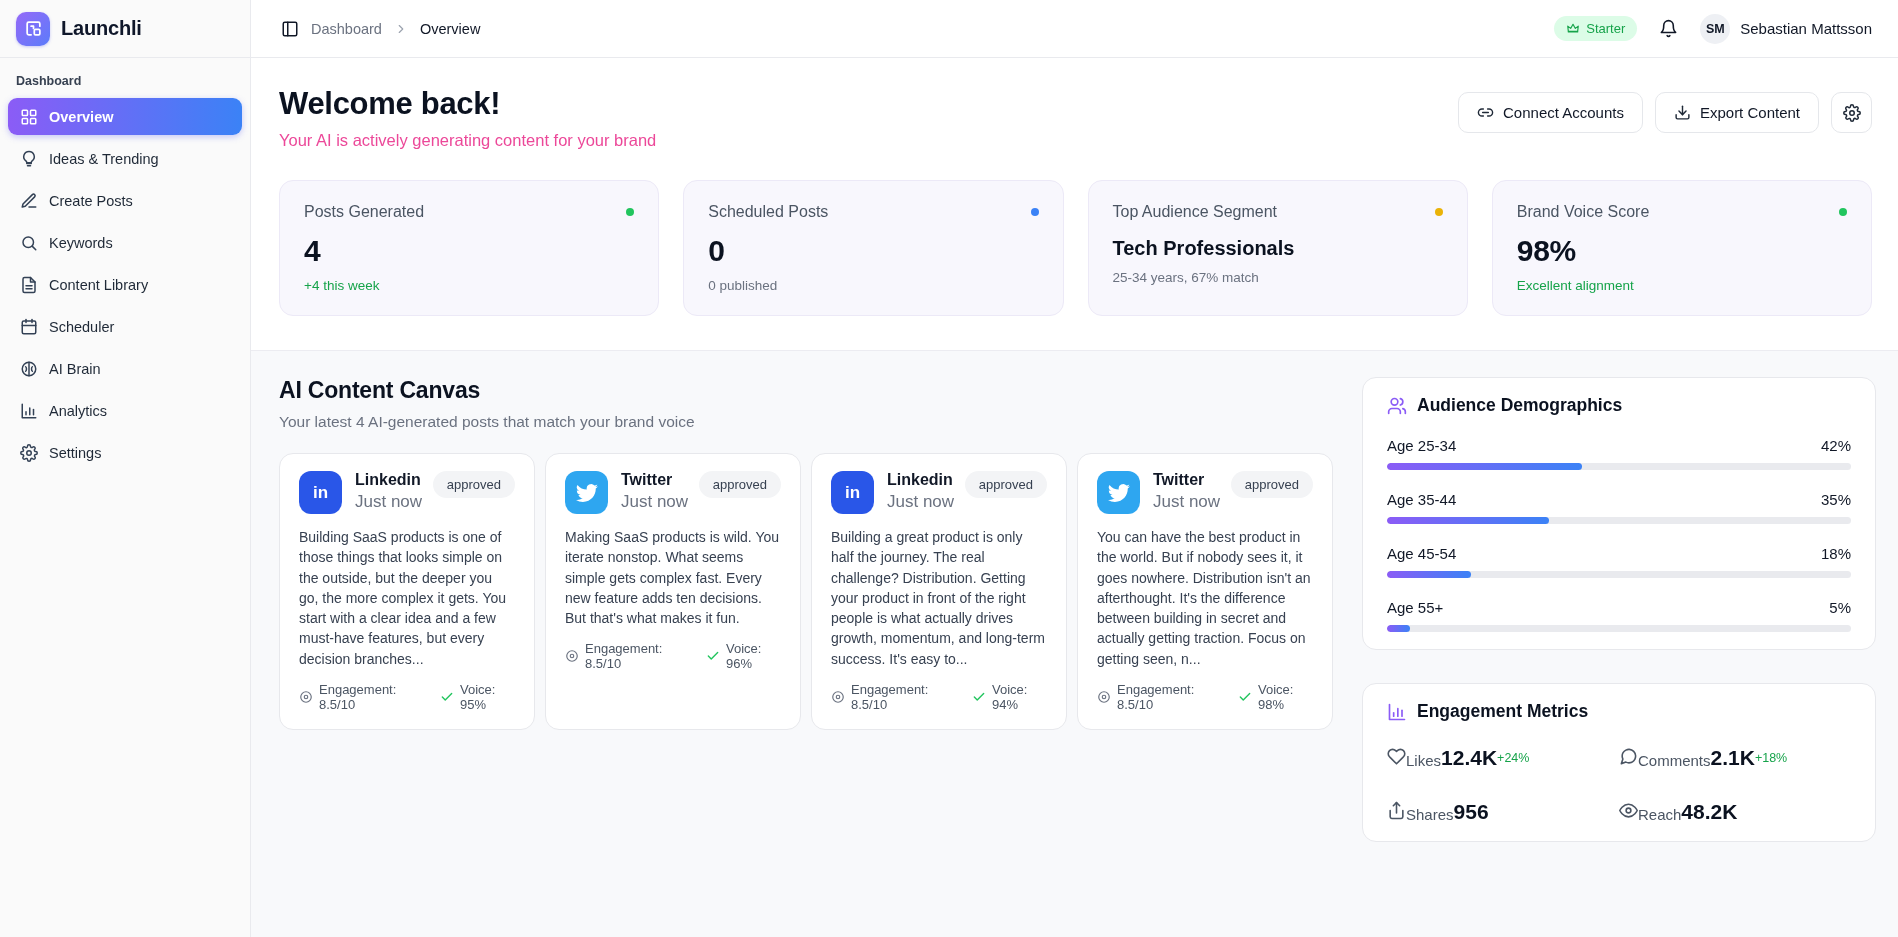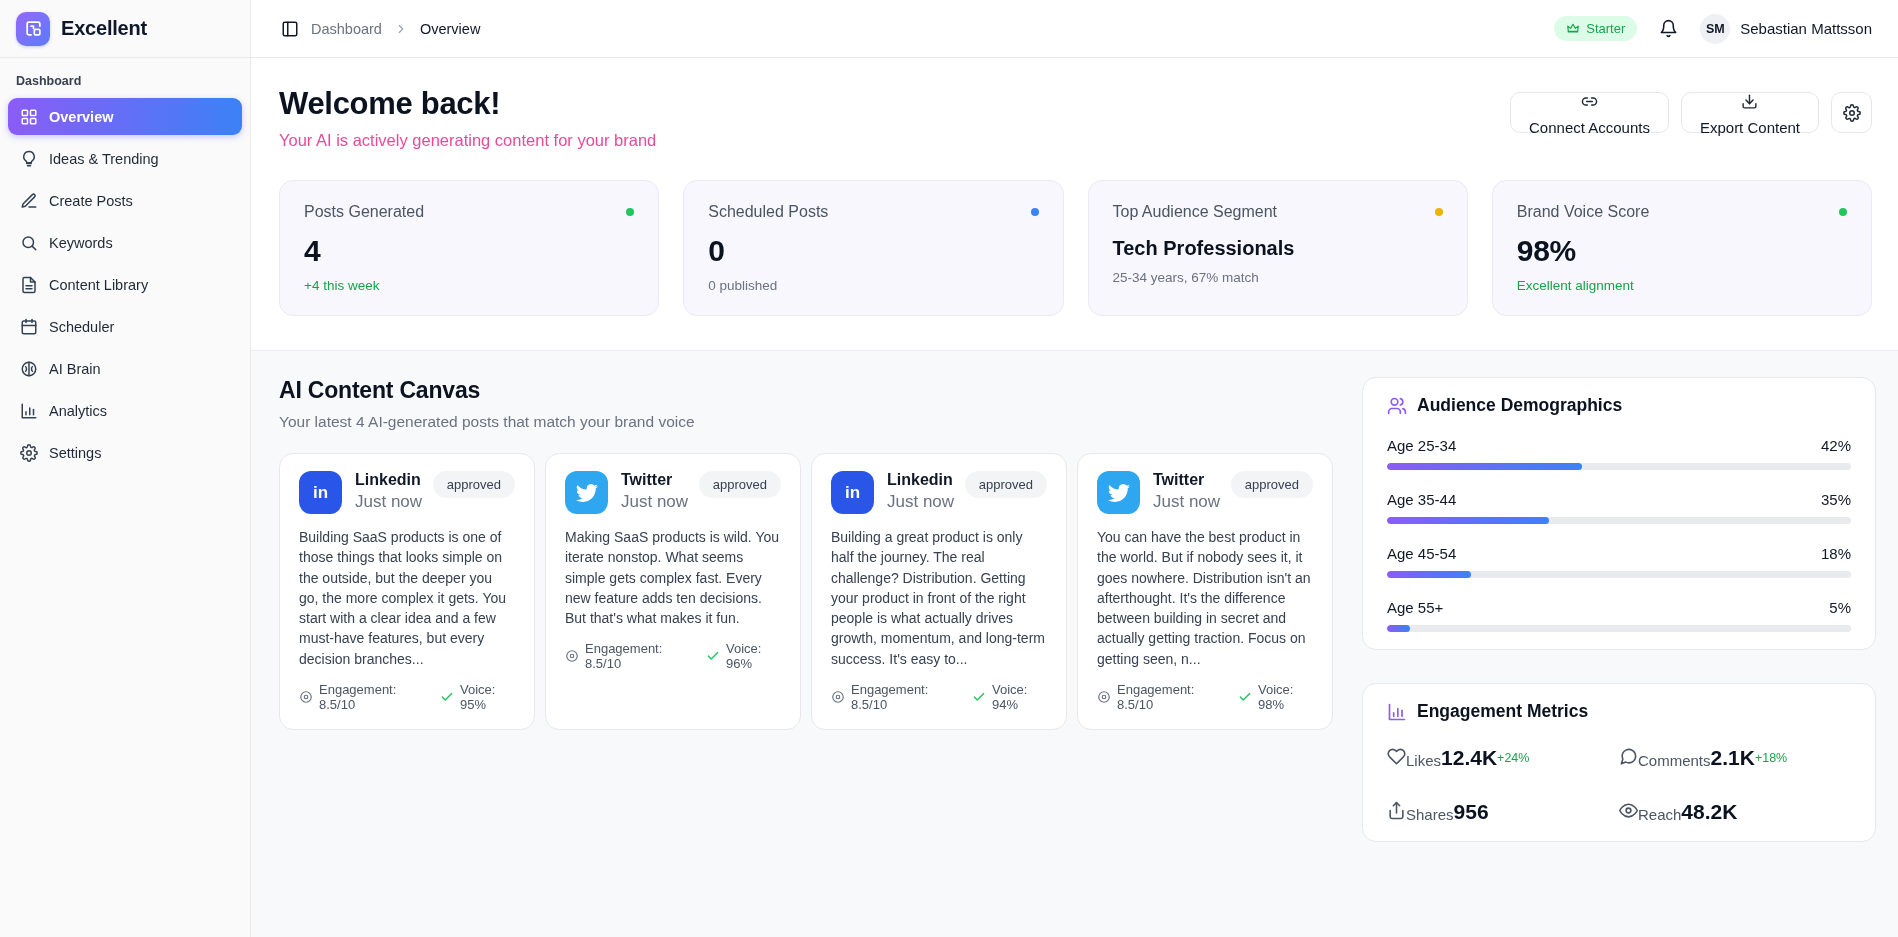--- a/index.html
+++ b/index.html
@@ -35,21 +35,21 @@
   .user-chip { display:flex; align-items:center; gap:10px; cursor:pointer; }
   .avatar { width:30px; height:30px; border-radius:50%; background:#eef0f4; color:#111827; font-size:12.5px; font-weight:600; display:flex; align-items:center; justify-content:center; }
   .user-name { font-size:15px; font-weight:500; color:#111827; }
 
   
   .main { flex:1; overflow:hidden; background:#fff; }
   .hero { padding:28px 26px 30px 28px; display:flex; justify-content:space-between; align-items:flex-start; }
   .page-title { font-size:31px; font-weight:800; color:#0b1220; letter-spacing:-.3px; }
   .page-sub { margin-top:9px; font-size:16.5px; color:#ec4899; }
   .hero-actions { display:flex; gap:12px; margin-top:6px; }
-  .btn { display:flex; align-items:center; gap:9px; height:41px; padding:0 18px; background:#fff; border:1px solid #e5e7eb; border-radius:10px; font-size:15px; color:#111827; cursor:pointer; font-family:inherit;flex-direction:column; }
+  .btn { display:flex; align-items:center; gap:9px; height:41px; padding:0 18px; background:#fff; border:1px solid #e5e7eb; border-radius:10px; font-size:15px; color:#111827; cursor:pointer; font-family:inherit; }
   .btn .bicon { color:#1f2937; display:flex; }
   .btn.icon-only { width:41px; padding:0; justify-content:center; }
 
   .stats-row { display:grid; grid-template-columns:repeat(4,1fr); gap:24px; padding:0 26px 34px 28px; }
   .stat-card { background:#f8f7fd; border:1px solid #ece9f7; border-radius:14px; padding:22px 24px; }
   .stat-head { display:flex; align-items:center; justify-content:space-between; }
   .stat-label { font-size:16px; color:#4b5563; }
   .dot { width:8px; height:8px; border-radius:50%; }
   .stat-value { margin-top:13px; font-size:30px; font-weight:800; color:#0b1220; letter-spacing:-.3px; }
   .stat-value.text { font-size:20px; margin-top:16px; letter-spacing:0; }
@@ -100,21 +100,21 @@
 
 <aside class="sidebar">
   <div class="logo-row">
     <div class="logo-mark">
       <svg width="19" height="19" viewBox="0 0 24 24" fill="none" stroke="#fff" stroke-width="2.2" stroke-linecap="round" stroke-linejoin="round">
           <path d="M20 9V6a2 2 0 0 0-2-2H6a2 2 0 0 0-2 2v12a2 2 0 0 0 2 2h3"></path>
           <rect x="13" y="13" width="7" height="7" rx="1.5"></rect>
           <path d="M9 9h3v3"></path>
         </svg>
     </div>
-    <span class="logo-name">Excellent</span>
+    <span class="logo-name">Launchli</span>
   </div>
   <nav class="nav">
     <div class="nav-section-label">Dashboard</div>
 
     <div class="nav-item active">
       <span class="nicon">
           <svg width="18" height="18" viewBox="0 0 24 24" fill="none" stroke="currentColor" stroke-width="2" stroke-linecap="round" stroke-linejoin="round">
             <rect x="3" y="3" width="7" height="7" rx="1"></rect>
             <rect x="14" y="3" width="7" height="7" rx="1"></rect>
             <rect x="3" y="14" width="7" height="7" rx="1"></rect>

